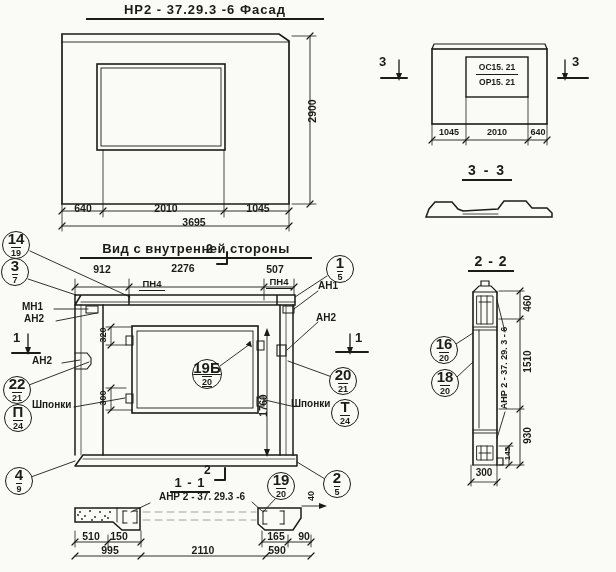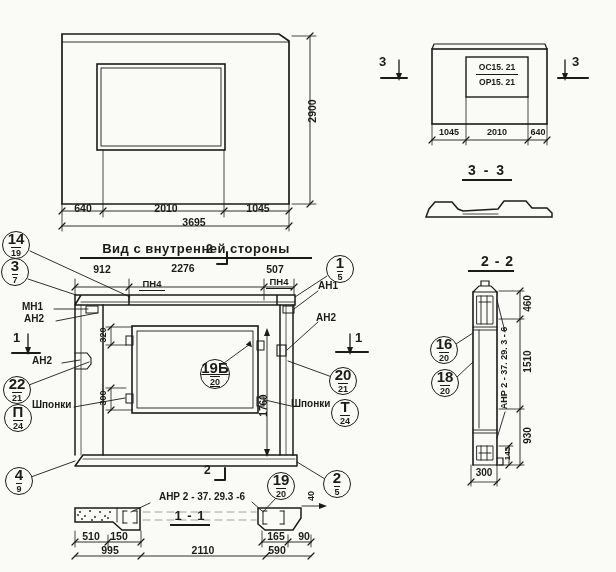--- a/index.html
+++ b/index.html
@@ -165,24 +165,25 @@
       <path d="M75,531 V547 M108,535 V547 M141,531 V547 M262,531 V547 M288,535 V547 M311,535 V547" stroke-width="0.8"></path>
       <path d="M75,542 H141 M262,542 H311 M75,556 H311" stroke-width="0.9"></path>
       <path d="M72,545 L78,539 M105,545 L111,539 M138,545 L144,539 M259,545 L265,539 M285,545 L291,539 M308,545 L314,539
                M72,559 L78,553 M138,559 L144,553 M263,559 L269,553 M308,559 L314,553" stroke-width="1.2"></path>
 
       <path d="M302,506 H320" stroke-width="0.9"></path>
       <path d="M319,503 v6 l8,-3 z" fill="#1b1b18" stroke="none"></path>
     </g>
   </svg>
 
+  <div class="t ctr ul2" style="left:86px;top:3px;width:238px;font-size:13px;letter-spacing:1px;">НР2 - 37.29.3  -6   Фасад</div>
   <div class="t ctr ul2" style="left:80px;top:242px;width:232px;font-size:13px;letter-spacing:0.5px;">Вид с внутренней  стороны</div>
   <div class="t ctr ul2" style="left:462px;top:163px;width:50px;font-size:14px;letter-spacing:2px;">3 - 3</div>
-  <div class="t ctr ul2" style="left:468px;top:254px;width:46px;font-size:14px;letter-spacing:1px;text-align:right;">2 - 2</div>
-  <div class="t ctr ul2" style="left:170px;top:476px;width:40px;font-size:13px;letter-spacing:1px;margin-top:33px;">1 - 1</div>
+  <div class="t ctr ul2" style="left:468px;top:254px;width:46px;font-size:14px;letter-spacing:1px;">2 - 2</div>
+  <div class="t ctr ul2" style="left:170px;top:476px;width:40px;font-size:13px;letter-spacing:1px;">1 - 1</div>
   <div class="t ctr" style="left:146px;top:492px;width:112px;font-size:10px;">АНР 2 - 37. 29.3  -6</div>
 
 
   <div class="t ctr dim" style="left:68px;top:203px;width:30px;">640</div>
   <div class="t ctr dim" style="left:148px;top:203px;width:36px;">2010</div>
   <div class="t ctr dim" style="left:240px;top:203px;width:36px;">1045</div>
   <div class="t ctr dim" style="left:172px;top:217px;width:44px;">3695</div>
   <div class="t ctr dim vtext" style="left:296px;top:104px;width:36px;height:14px;">2900</div>
 
   <div class="frac" style="left:468px;top:62px;width:58px;font-size:8.5px;">
@@ -265,21 +266,21 @@
     <span class="c-bot">9</span>
   </div>
   <div class="callout" style="left:323px;top:470px;width:28px;height:28px;">
     <span class="c-top">2</span>
     <span class="c-bot">5</span>
   </div>
   <div class="callout" style="left:267px;top:472px;width:28px;height:28px;">
     <span class="c-top">19</span>
     <span class="c-bot">20</span>
   </div>
-  <div class="callout" style="left:200px;top:359px;width:30px;height:30px;text-decoration:underline;">
+  <div class="callout" style="left:192px;top:359px;width:30px;height:30px;text-decoration:underline;">
     <span class="c-top">19Б</span>
     <span class="c-bot">20</span>
   </div>
   <div class="callout" style="left:430px;top:336px;width:28px;height:28px;">
     <span class="c-top">16</span>
     <span class="c-bot">20</span>
   </div>
   <div class="callout" style="left:431px;top:369px;width:28px;height:28px;">
     <span class="c-top">18</span>
     <span class="c-bot">20</span>

